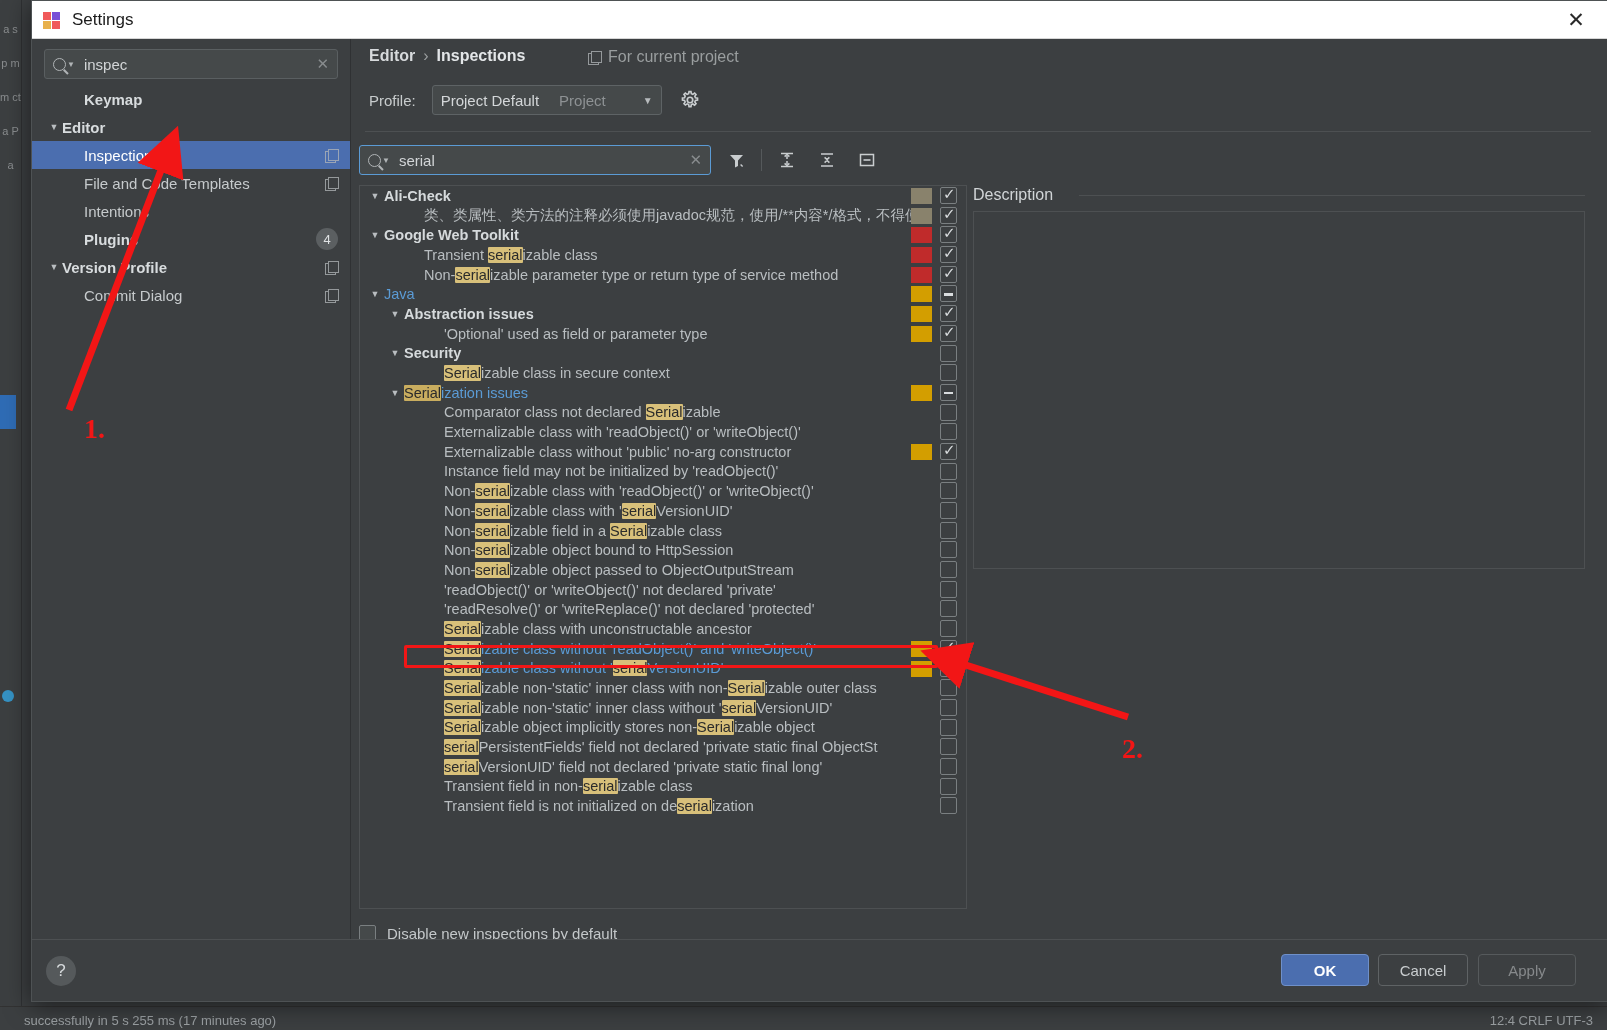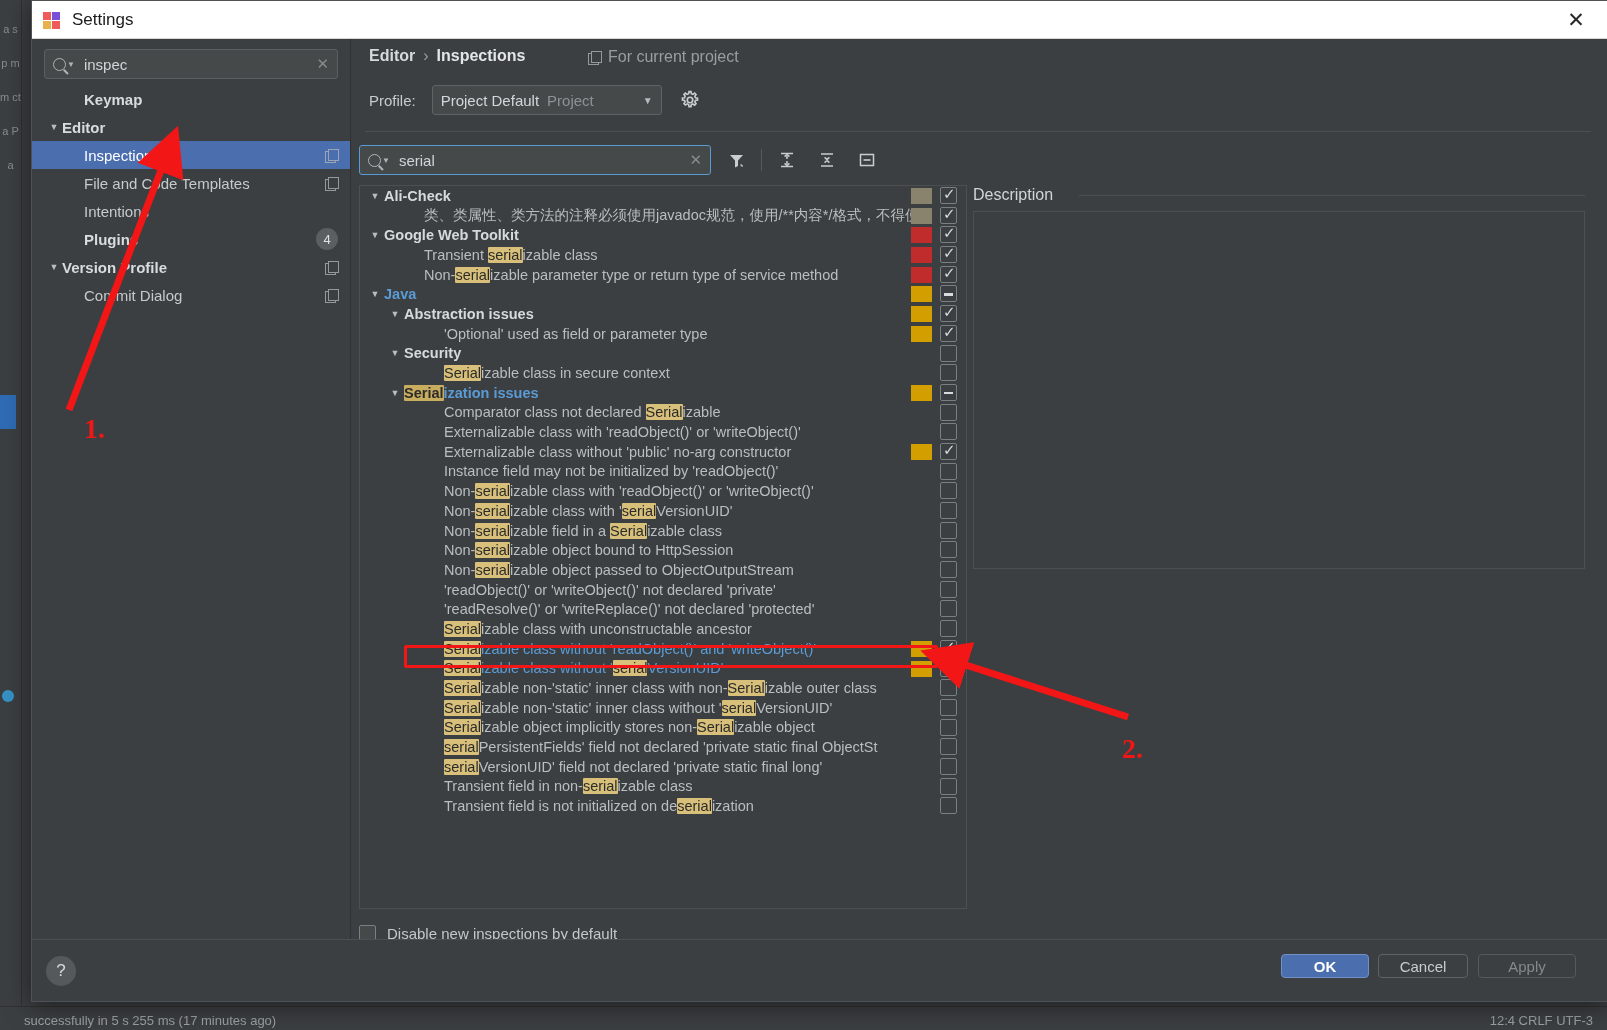--- a/index.html
+++ b/index.html
@@ -71,21 +71,21 @@
   .bc-sep { color:#9a9e9f; margin:0 8px; }
   .bc-b { color:#e3e6e8; font-weight:bold; }
   .scope { position:absolute; left:205px; top:9px; display:flex; align-items:center; color:#9a9e9f; font-size:16px;padding-left:32px; }
   .scope .copy-ic { margin:0 7px 0 0; }
 
   .profile-row { position:absolute; left:18px; top:46px; display:flex; align-items:center; }
   .profile-lbl { color:#c8cccd; font-size:15px; margin-right:16px; }
   .combo { width:230px; height:30px; background:#45494a; border:1px solid #5e6365; border-radius:3px;
            display:flex; align-items:center; padding:0 8px; }
   .combo .v1 { color:#d4d7d9; font-size:15px; }
-  .combo .v2 { color:#8e9294; font-size:15px; margin-left:8px; }
+  .combo .v2 { color:#8e9294; font-size:15px; margin-left:20px; }
   .combo .cv { margin-left:auto; color:#b7bbbd; font-size:10px; }
   .gear { margin-left:18px; width:20px; height:20px; position:relative; }
   .gear svg { display:block; }
 
   .sep-line { position:absolute; left:14px; top:92px; width:1226px; height:1px; background:#4d5052; }
 
   .tool-row { position:absolute; left:8px; top:106px; display:flex; align-items:center; }
   .filter-box { width:352px; height:30px; background:#45494a; border:1px solid #5b9bd5; border-radius:3px;
                 display:flex; align-items:center; padding:0 8px; }
   .filter-box .fv { margin-left:9px; color:#d2d5d7; font-size:15px; flex:1; }
@@ -94,21 +94,21 @@
 
   
   .tree-panel { position:absolute; left:8px; top:146px; width:608px; height:724px;
                 background:#3c3f41; border:1px solid #4d5052; overflow:hidden; }
   .tree-scroll { position:relative; }
   .row { height:19.7px; display:flex; align-items:center; position:relative; white-space:nowrap; }
   .row .tw { width:18px; text-align:center; color:#b9bdc0; font-size:9px; flex:0 0 auto; }
   .txt { font-size:14.5px; color:#b9bec1; }
   .txt.grp { font-weight:bold; color:#d6dadc; }
   .txt.blue { color:#5b9bd5; }
-  .txt.blue.grp { color:#5b9bd5; font-weight:bold; }
+  .txt.blue.grp { color:#5b9bd5; font-weight:normal; }
   .hl { background:#d8c07a; color:#2b2b2b; border-radius:1px; padding:0 0px; }
   .hl.dark { background:#c9ad5f; }
 
   .sev { position:absolute; width:21px; height:16px; }
   .sev.warn { background:#d39e00; }
   .sev.err  { background:#c02b2b; }
   .sev.gray { background:#89826c; }
 
   .cb { position:absolute; width:17px; height:17px; border:1px solid #7a7f81; border-radius:2px; background:#3c3f41; }
   .cb.on::after { content:"\2713"; position:absolute; left:2px; top:-3px; color:#d9dcde; font-size:15px; font-family:"DejaVu Sans", sans-serif; }
@@ -122,21 +122,21 @@
               background:#3c3f41; border:1px solid #4d5052; }
 
   .disable-row { position:absolute; left:8px; top:886px; display:flex; align-items:center; }
   .disable-cb { width:17px; height:17px; border:1px solid #7a7f81; border-radius:2px; background:#45494a; }
   .disable-lbl { margin-left:11px; color:#c4c8ca; font-size:15px; }
 
   
   .footer { position:absolute; left:0; bottom:0; width:1578px; height:62px; background:#3c3f41; border-top:1px solid #4d5052; }
   .help-btn { position:absolute; left:14px; top:16px; width:30px; height:30px; border-radius:50%; background:#55595b;
               color:#d6dadc; font-size:17px; display:flex; align-items:center; justify-content:center; }
-  .btn { position:absolute; top:14px; height:24px; border-radius:4px; display:flex; align-items:center; justify-content:center;
+  .btn { position:absolute; top:14px; height:32px; border-radius:4px; display:flex; align-items:center; justify-content:center;
          font-size:15px; }
   .btn.ok { right:241px; width:88px; background:#4b6eaf; border:1px solid #6f90c9; color:#ffffff; font-weight:bold; }
   .btn.cancel { right:142px; width:90px; background:#3c3f41; border:1px solid #5f6365; color:#c9cdcf; }
   .btn.apply { right:34px; width:98px; background:#3c3f41; border:1px solid #565a5c; color:#86898b; }
 
   
   .anno { position:absolute; pointer-events:none; }
   .anno-num { position:absolute; color:#f21616; font-size:28px; font-weight:bold; font-family:"Liberation Serif", serif; }
   .red-rect { position:absolute; border:3px solid #f21616; border-radius:2px; }
 </style>

